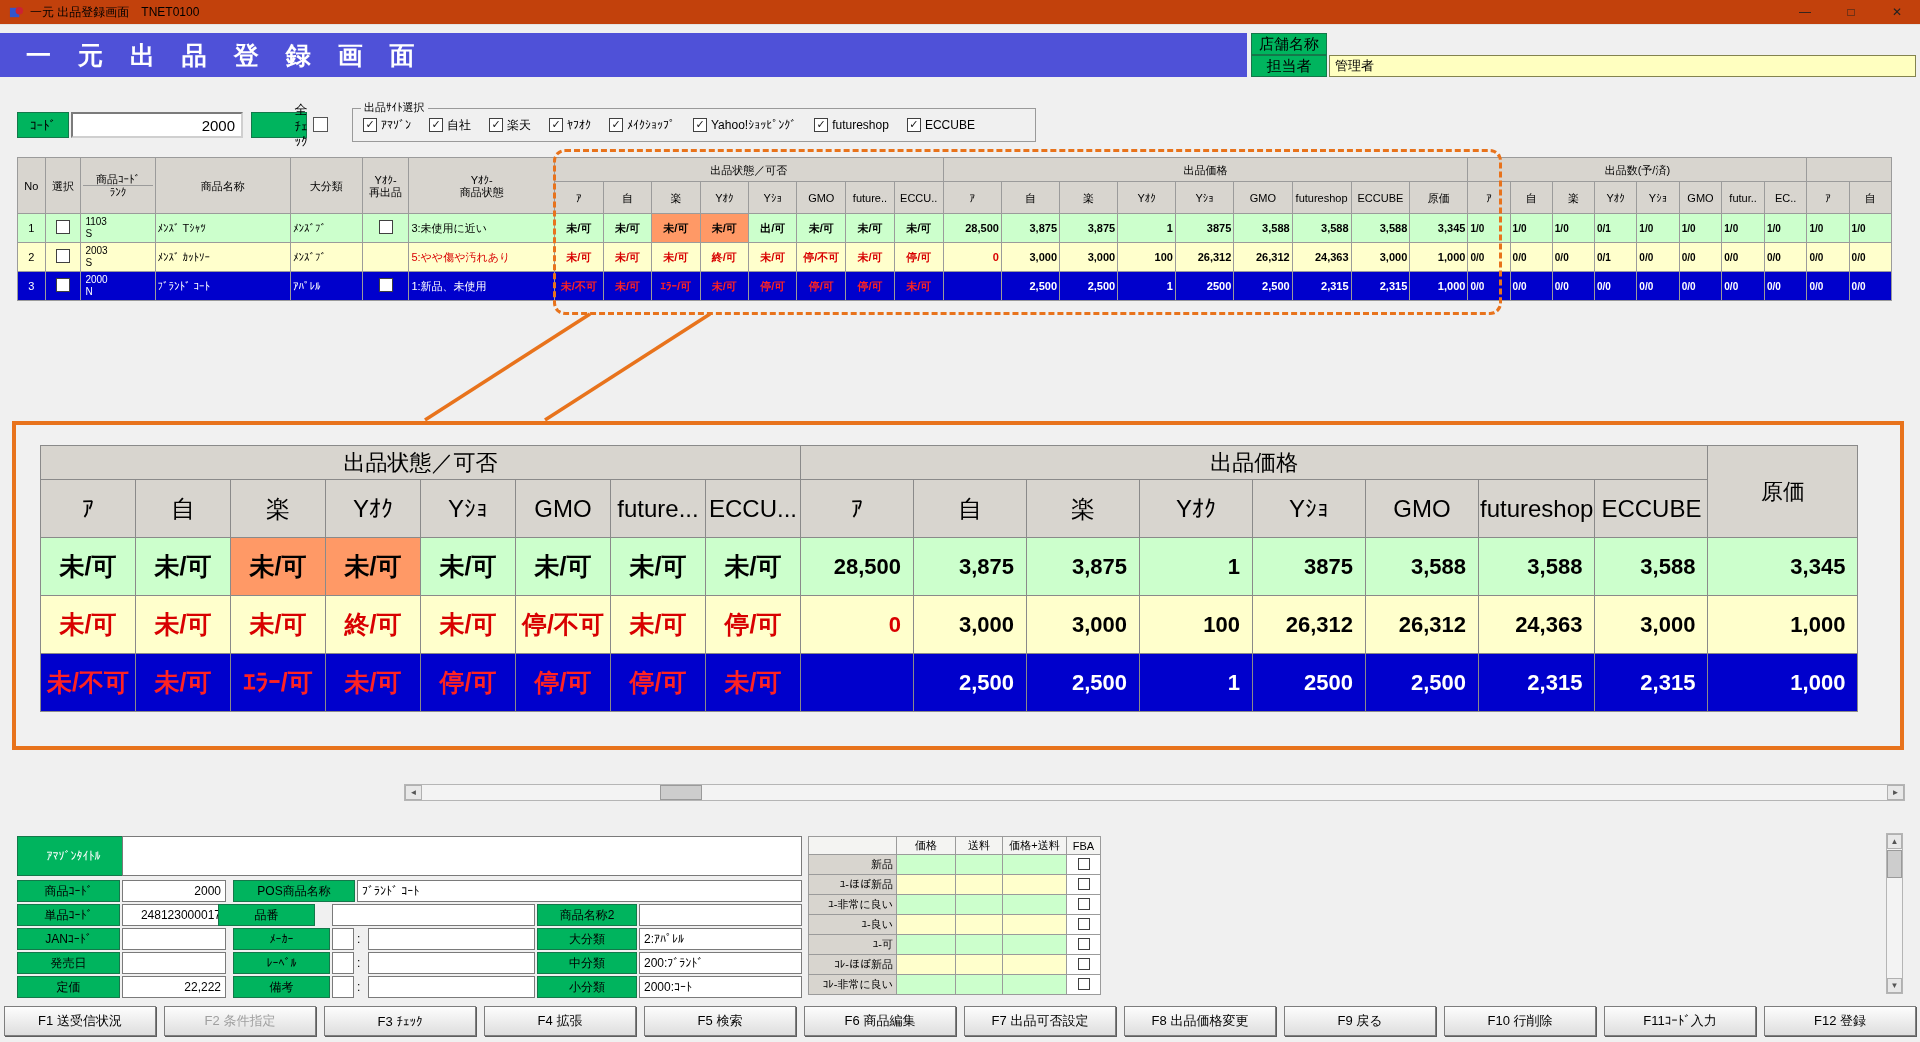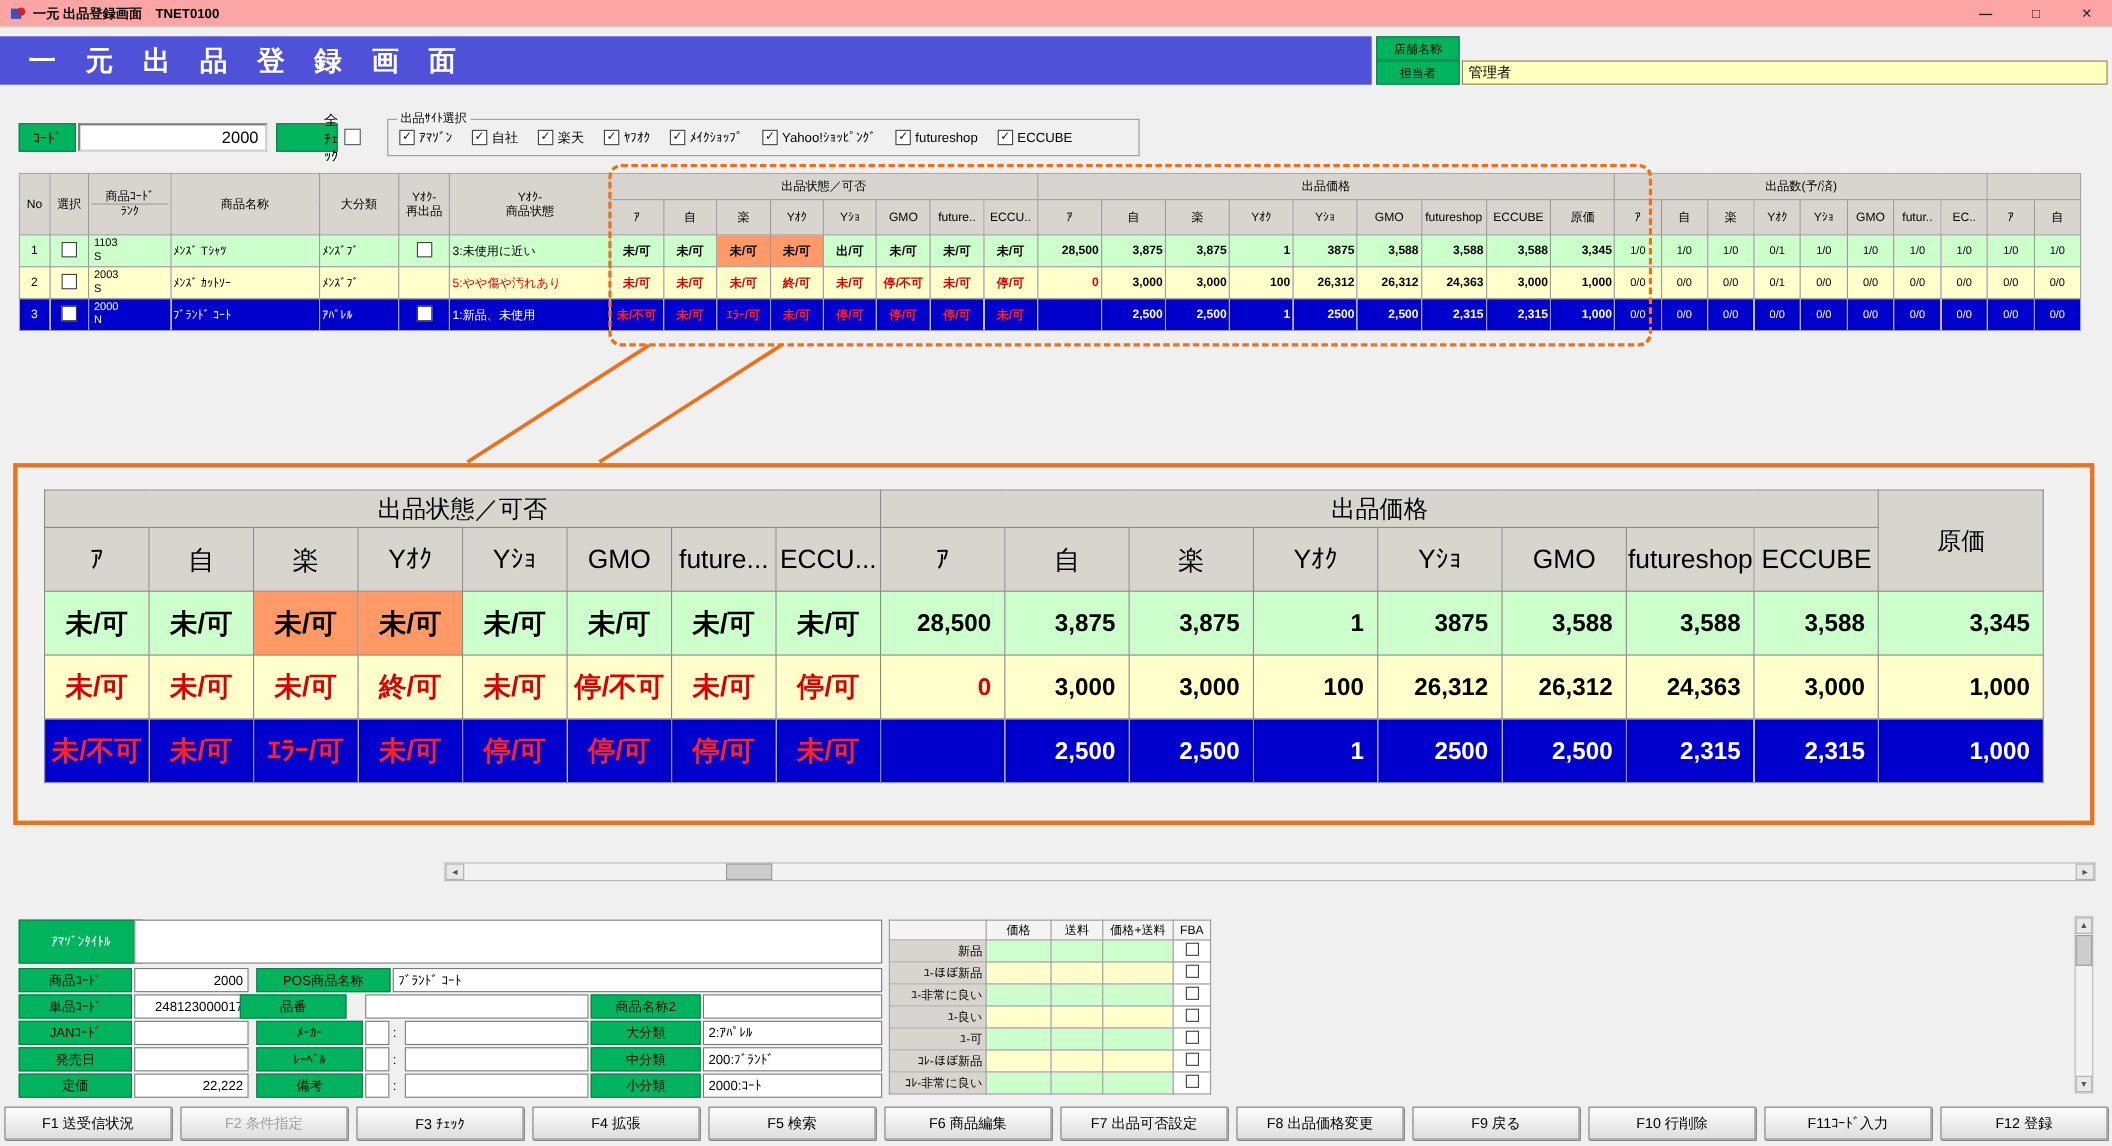--- a/index.html
+++ b/index.html
@@ -1,30 +1,30 @@
 <!DOCTYPE html>
 <html><head>
 <meta charset="utf-8">
 <style>
   html,body{margin:0;padding:0;background:#555;}
   .screen{position:relative;width:1920px;height:1042px;background:#f0f0f0;overflow:hidden;
           font-family:"Liberation Sans","DejaVu Sans",sans-serif;color:#000;}
   
-  .titlebar{position:absolute;left:0;top:0;width:1920px;height:24px;background:#fca5a5;
-            border-bottom:1px solid #e3e3e3;display:flex;align-items:center;font-weight:bold;}
+  .titlebar{position:absolute;left:0;top:0;width:1920px;height:24px;background:#c2410c;
+            border-bottom:1px solid #e3e3e3;display:flex;align-items:center;}
   .app-icon{width:15px;height:15px;margin:0 6px 0 9px;}
   .titlebar .ttl{font-size:12px;}
   .win-btns{margin-left:auto;display:flex;height:100%;}
   .win-btn{width:46px;display:flex;align-items:center;justify-content:center;font-size:12px;color:#222;}
   
   .banner{position:absolute;left:0;top:33px;width:1247px;height:44px;background:#4f51d8;color:#fff;
           display:flex;align-items:center;padding-left:26px;box-sizing:border-box;
           font-size:25px;font-weight:bold;letter-spacing:10px;}
   .g-label{position:absolute;background:#00b45e;border:1px solid #14784a;box-sizing:border-box;
-           display:flex;align-items:center;justify-content:center;font-size:11px;}
+           display:flex;align-items:center;justify-content:center;font-size:15px;}
   .y-field{position:absolute;background:#ffffc0;border:1px solid #83834f;box-sizing:border-box;
            display:flex;align-items:center;padding:0 5px;font-size:13px;}
   
   .g-btn{position:absolute;background:#00b45e;border:1px solid #14784a;box-sizing:border-box;
          display:flex;align-items:center;justify-content:center;font-size:13px;cursor:default;}
   .code-input{position:absolute;left:71px;top:112px;width:172px;height:26px;box-sizing:border-box;
               border:2px inset #cfcfcf;background:#fff;font-size:15px;text-align:right;padding-right:6px;
               font-family:"Liberation Sans","DejaVu Sans",sans-serif;}
   .mini-box{position:absolute;left:313px;top:117px;width:15px;height:15px;background:#fff;border:1px solid #555;box-sizing:border-box;}
   .site-group{position:absolute;left:352px;top:108px;width:684px;height:34px;border:1px solid #9a9a9a;box-sizing:border-box;}
@@ -37,21 +37,21 @@
   .main-wrap{position:absolute;left:17px;top:157px;width:1875px;height:146px;overflow:hidden;}
   table.grid{border-collapse:collapse;table-layout:fixed;font-size:11px;}
   .grid th,.grid td{border:1px solid #9b9b9b;padding:0 2px;white-space:nowrap;overflow:hidden;box-sizing:border-box;}
   .grid th{background:#d8d5cf;font-weight:normal;text-align:center;line-height:12px;}
   .grid tr.hg{height:24px;} .grid tr.hc{height:32px;} .grid tbody tr{height:29px;}
   .shl{display:block;}
   .shl.bt{border-top:1px solid #9b9b9b;}
   .ctr{text-align:center;} .nm{text-align:left;padding-left:3px;}
   .st{text-align:center;font-weight:bold;}
   .num{text-align:right;padding-right:3px;font-weight:bold;}
-  .qt{font-size:10px;font-weight:normal;text-align:center;padding:0;}
+  .qt{font-size:10px;font-weight:bold;text-align:left;padding:0;}
   .codecell div{font-size:10px;line-height:12px;padding-left:2px;}
   tr.rg td{background:#ccffcc;}
   tr.ry td{background:#ffffcc;}
   tr.rb td{background:#0000cc;color:#fff;}
   td.og{background:#ff9966 !important;color:#000 !important;}
   tr.ry td.rd,td.rd{color:#d80000;}
   tr.rb td.rd{color:#ff2222;}
   
   .dash-box{position:absolute;left:553px;top:149px;width:949px;height:166px;border:3px dashed #e8731c;
             border-radius:12px;box-sizing:border-box;pointer-events:none;}

